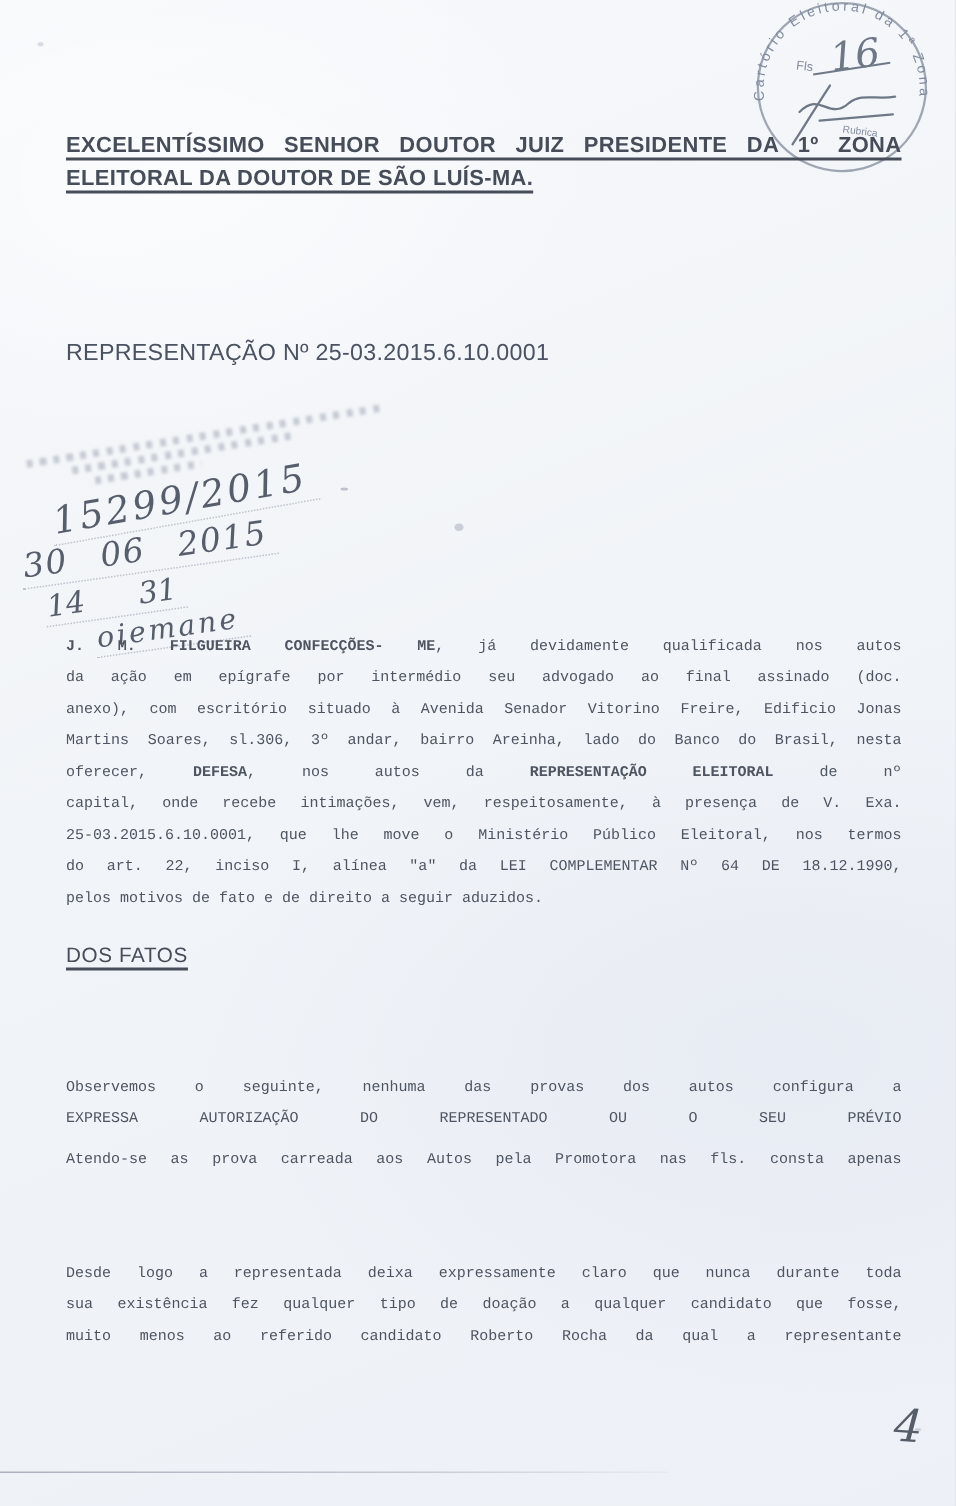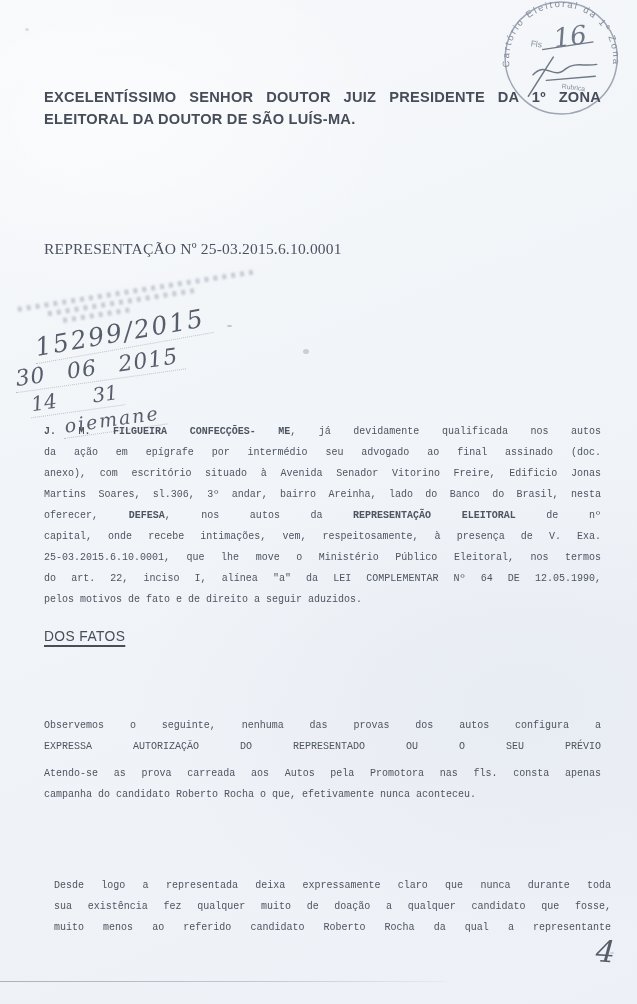--- a/index.html
+++ b/index.html
@@ -18,29 +18,30 @@
     color:#4e5560;
   }
 
   
   .doc-header{
     position:absolute;left:44px;top:86px;width:557px;
     font-weight:bold;font-size:14.6px;line-height:22px;
     color:#464d59;letter-spacing:.25px;
   }
   .doc-header .hline{
+    text-decoration:underline;
     text-decoration-thickness:1.7px;
     text-underline-offset:4px;
   }
   .doc-header .hline.justify{text-align:justify;text-align-last:justify;}
 
   
   .case-number{
-    position:absolute;left:44px;top:240px;
-    font-family:Liberation Serif, serif;
+    position:absolute;left:44px;top:227px;
+    font-family:Liberation Sans, sans-serif;
     font-size:15.5px;color:#4b5260;letter-spacing:.2px;
   }
 
   
   .stamp{
     position:absolute;left:495px;top:-6px;width:132px;height:132px;
     transform:rotate(7deg);opacity:.88;
   }
   .stamp svg{width:100%;height:100%;}
 
@@ -71,21 +72,21 @@
   .para{
     position:absolute;left:44px;width:557px;
     font-size:10px;line-height:21px;color:#4e5560;font-family:Liberation Mono, monospace;
   }
   .para .line{text-align:justify;text-align-last:justify;}
   .para .line.last{text-align:justify;text-align-last:left;}
   .para .b{font-weight:bold;}
   #para-1{top:421px;}
   #para-2{top:687px;margin-top:28px;}
   #para-3{top:763px;}
-  #para-4{top:875px;margin-left:10px;}
+  #para-4{top:839px;}
 
   .section-heading{
     position:absolute;left:44px;top:629px;
     font-weight:normal;font-size:13.8px;color:#474e5a;
     text-decoration:underline;text-decoration-thickness:1.6px;text-underline-offset:4px;
     letter-spacing:.4px;
   }
 
   
   .page-mark{
@@ -146,37 +147,36 @@
   </div>
 
   <div class="para" id="para-1">
       <div class="line"><span class="b">J. M. FILGUEIRA CONFECÇÕES- ME</span><span>, já devidamente qualificada nos autos</span></div>
       <div class="line"><span>da ação em epígrafe por intermédio seu advogado ao final assinado (doc.</span></div>
       <div class="line"><span>anexo), com escritório situado à Avenida Senador Vitorino Freire, Edificio Jonas</span></div>
       <div class="line"><span>Martins Soares, sl.306, 3º andar, bairro Areinha, lado do Banco do Brasil, nesta</span></div>
       <div class="line"><span>oferecer, </span><span class="b">DEFESA</span><span>, nos autos da </span><span class="b">REPRESENTAÇÃO ELEITORAL</span><span> de nº</span></div>
       <div class="line"><span>capital, onde recebe intimações, vem, respeitosamente, à presença de V. Exa.</span></div>
       <div class="line"><span>25-03.2015.6.10.0001, que lhe move o Ministério Público Eleitoral, nos termos</span></div>
-      <div class="line"><span>do art. 22, inciso I, alínea "a" da LEI COMPLEMENTAR Nº 64 DE 12.05.1990,</span></div>
+      <div class="line"><span>do art. 22, inciso I, alínea "a" da LEI COMPLEMENTAR Nº 64 DE 18.12.1990,</span></div>
       <div class="line last"><span>pelos motivos de fato e de direito a seguir aduzidos.</span></div>
     </div>
 
   <div class="section-heading">DOS FATOS</div>
 
   <div class="para" id="para-2">
       <div class="line"><span>Observemos o seguinte, nenhuma das provas dos autos configura a</span></div>
       <div class="line"><span>EXPRESSA AUTORIZAÇÃO DO REPRESENTADO OU O SEU PRÉVIO</span></div>
     </div>
   <div class="para" id="para-3">
       <div class="line"><span>Atendo-se as prova carreada aos Autos pela Promotora nas fls. consta apenas</span></div>
-      <div class="line last"><span>campanha do candidato Roberto Rocha o que, efetivamente nunca aconteceu.</span></div>
     </div>
   <div class="para" id="para-4">
       <div class="line"><span>Desde logo a representada deixa expressamente claro que nunca durante toda</span></div>
-      <div class="line"><span>sua existência fez qualquer muito de doação a qualquer candidato que fosse,</span></div>
+      <div class="line"><span>sua existência fez qualquer tipo de doação a qualquer candidato que fosse,</span></div>
       <div class="line"><span>muito menos ao referido candidato Roberto Rocha da qual a representante</span></div>
     </div>
 
   <div class="page-mark">4</div>
 
   <div class="scan-line"></div>
   <div class="speck s1"></div>
   <div class="speck s2"></div>
   <div class="speck s3"></div>
   <div class="speck s4"></div>

